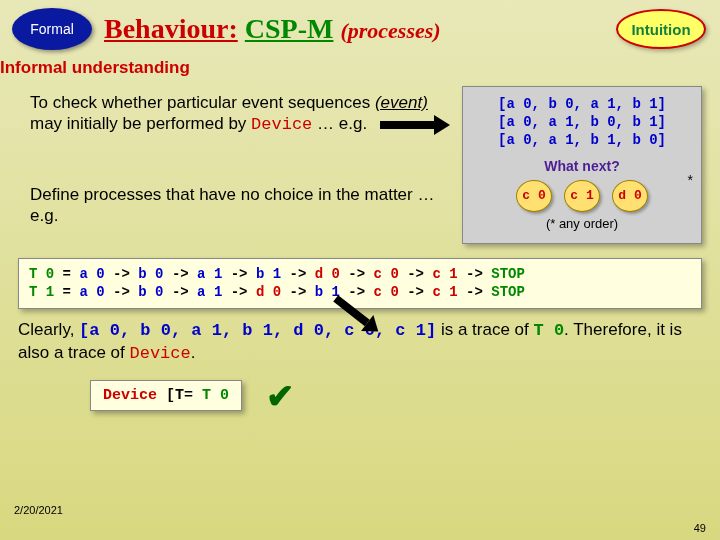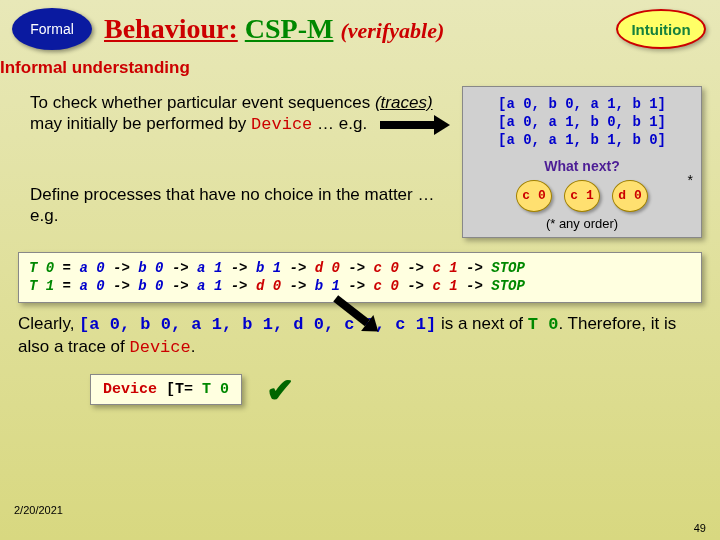--- a/index.html
+++ b/index.html
@@ -122,21 +122,21 @@
     font-size: 17px;
     color: #000;
     line-height: 1.25;
     margin-top: 48px;
   }
   .right-box {
     background: #d0d0d0;
     border: 1px solid #888;
     box-shadow: 3px 3px 5px rgba(0,0,0,0.3);
     width: 240px;
-    padding: 8px 10px 6px 10px;
+    padding: 8px 10px 12px 10px;
     font-size: 14px;
   }
   .traces {
     font-family: "Courier New", monospace;
     color: #0000cc;
     font-weight: bold;
     text-align: center;
     line-height: 1.3;
     font-size: 14px;
     white-space: pre;
@@ -172,21 +172,20 @@
     margin: 14px 18px 10px 18px;
     background: #ffffe0;
     border: 1px solid #888;
     box-shadow: 3px 3px 5px rgba(0,0,0,0.3);
     padding: 6px 10px;
     font-family: "Courier New", monospace;
     font-weight: bold;
     font-size: 14px;
     line-height: 1.35;
     white-space: pre;
-    font-style: italic;
   }
   .code-box .g { color: #008800; }
   .code-box .b { color: #0000cc; }
   .code-box .r { color: #cc0000; }
   .code-box .k { color: #000; }
   .clearly {
     margin: 8px 18px 0 18px;
     font-size: 17px;
     line-height: 1.3;
   }
@@ -233,31 +232,31 @@
 </head>
 <body>
 
 <div class="header">
   <div class="formal-badge">Formal</div>
   <div class="title">
     <span class="beh">Behaviour:</span>
     <span> </span>
     <span class="csp">CSP-M</span>
     <span> </span>
-    <span class="ver">(verifyable)</span>
+    <span class="ver">(processes)</span>
   </div>
   <div class="intuition-badge">Intuition</div>
 </div>
 
 <div class="informal">Informal understanding</div>
 
 <div class="mid">
   <div class="left-col">
     <div class="para1">
-      <span>To check whether particular event sequences </span><span class="tr">(traces)</span><span> may initially be performed by </span><span class="dev">Device</span><span> … e.g.</span>
+      <span>To check whether particular event sequences </span><span class="tr">(event)</span><span> may initially be performed by </span><span class="dev">Device</span><span> … e.g.</span>
       <span class="arrow"></span>
     </div>
     <div class="para2">Define processes that have no choice in the matter … e.g.</div>
   </div>
   <div class="right-box">
     <div class="traces">[a 0, b 0, a 1, b 1]
 [a 0, a 1, b 0, b 1]
 [a 0, a 1, b 1, b 0]</div>
     <div class="whatnext">What next?</div>
     <div class="circles">
@@ -269,21 +268,21 @@
     <div class="anyorder">(* any order)</div>
   </div>
 </div>
 
 <span class="arrow-diag"></span>
 
 <div class="code-box"><span class="g">T 0</span><span class="k"> = </span><span class="b">a 0</span><span class="k"> -&gt; </span><span class="b">b 0</span><span class="k"> -&gt; </span><span class="b">a 1</span><span class="k"> -&gt; </span><span class="b">b 1</span><span class="k"> -&gt; </span><span class="r">d 0</span><span class="k"> -&gt; </span><span class="r">c 0</span><span class="k"> -&gt; </span><span class="r">c 1</span><span class="k"> -&gt; </span><span class="g">STOP</span>
 <span class="g">T 1</span><span class="k"> = </span><span class="b">a 0</span><span class="k"> -&gt; </span><span class="b">b 0</span><span class="k"> -&gt; </span><span class="b">a 1</span><span class="k"> -&gt; </span><span class="r">d 0</span><span class="k"> -&gt; </span><span class="b">b 1</span><span class="k"> -&gt; </span><span class="r">c 0</span><span class="k"> -&gt; </span><span class="r">c 1</span><span class="k"> -&gt; </span><span class="g">STOP</span></div>
 
 <div class="clearly">
-  <span>Clearly, </span><span class="tr2">[a 0, b 0, a 1, b 1, d 0, c 0, c 1]</span><span> is a next of </span><span class="t0">T 0</span><span>. Therefore, it is also a trace of </span><span class="dev">Device</span><span>.</span>
+  <span>Clearly, </span><span class="tr2">[a 0, b 0, a 1, b 1, d 0, c 0, c 1]</span><span> is a trace of </span><span class="t0">T 0</span><span>. Therefore, it is also a trace of </span><span class="dev">Device</span><span>.</span>
 </div>
 
 <div class="refine-row">
   <div class="refine-box">
     <span class="dev">Device</span><span class="op"> [T= </span><span class="t0">T 0</span>
   </div>
   <div class="check">✔</div>
 </div>
 
 <div class="footer">

